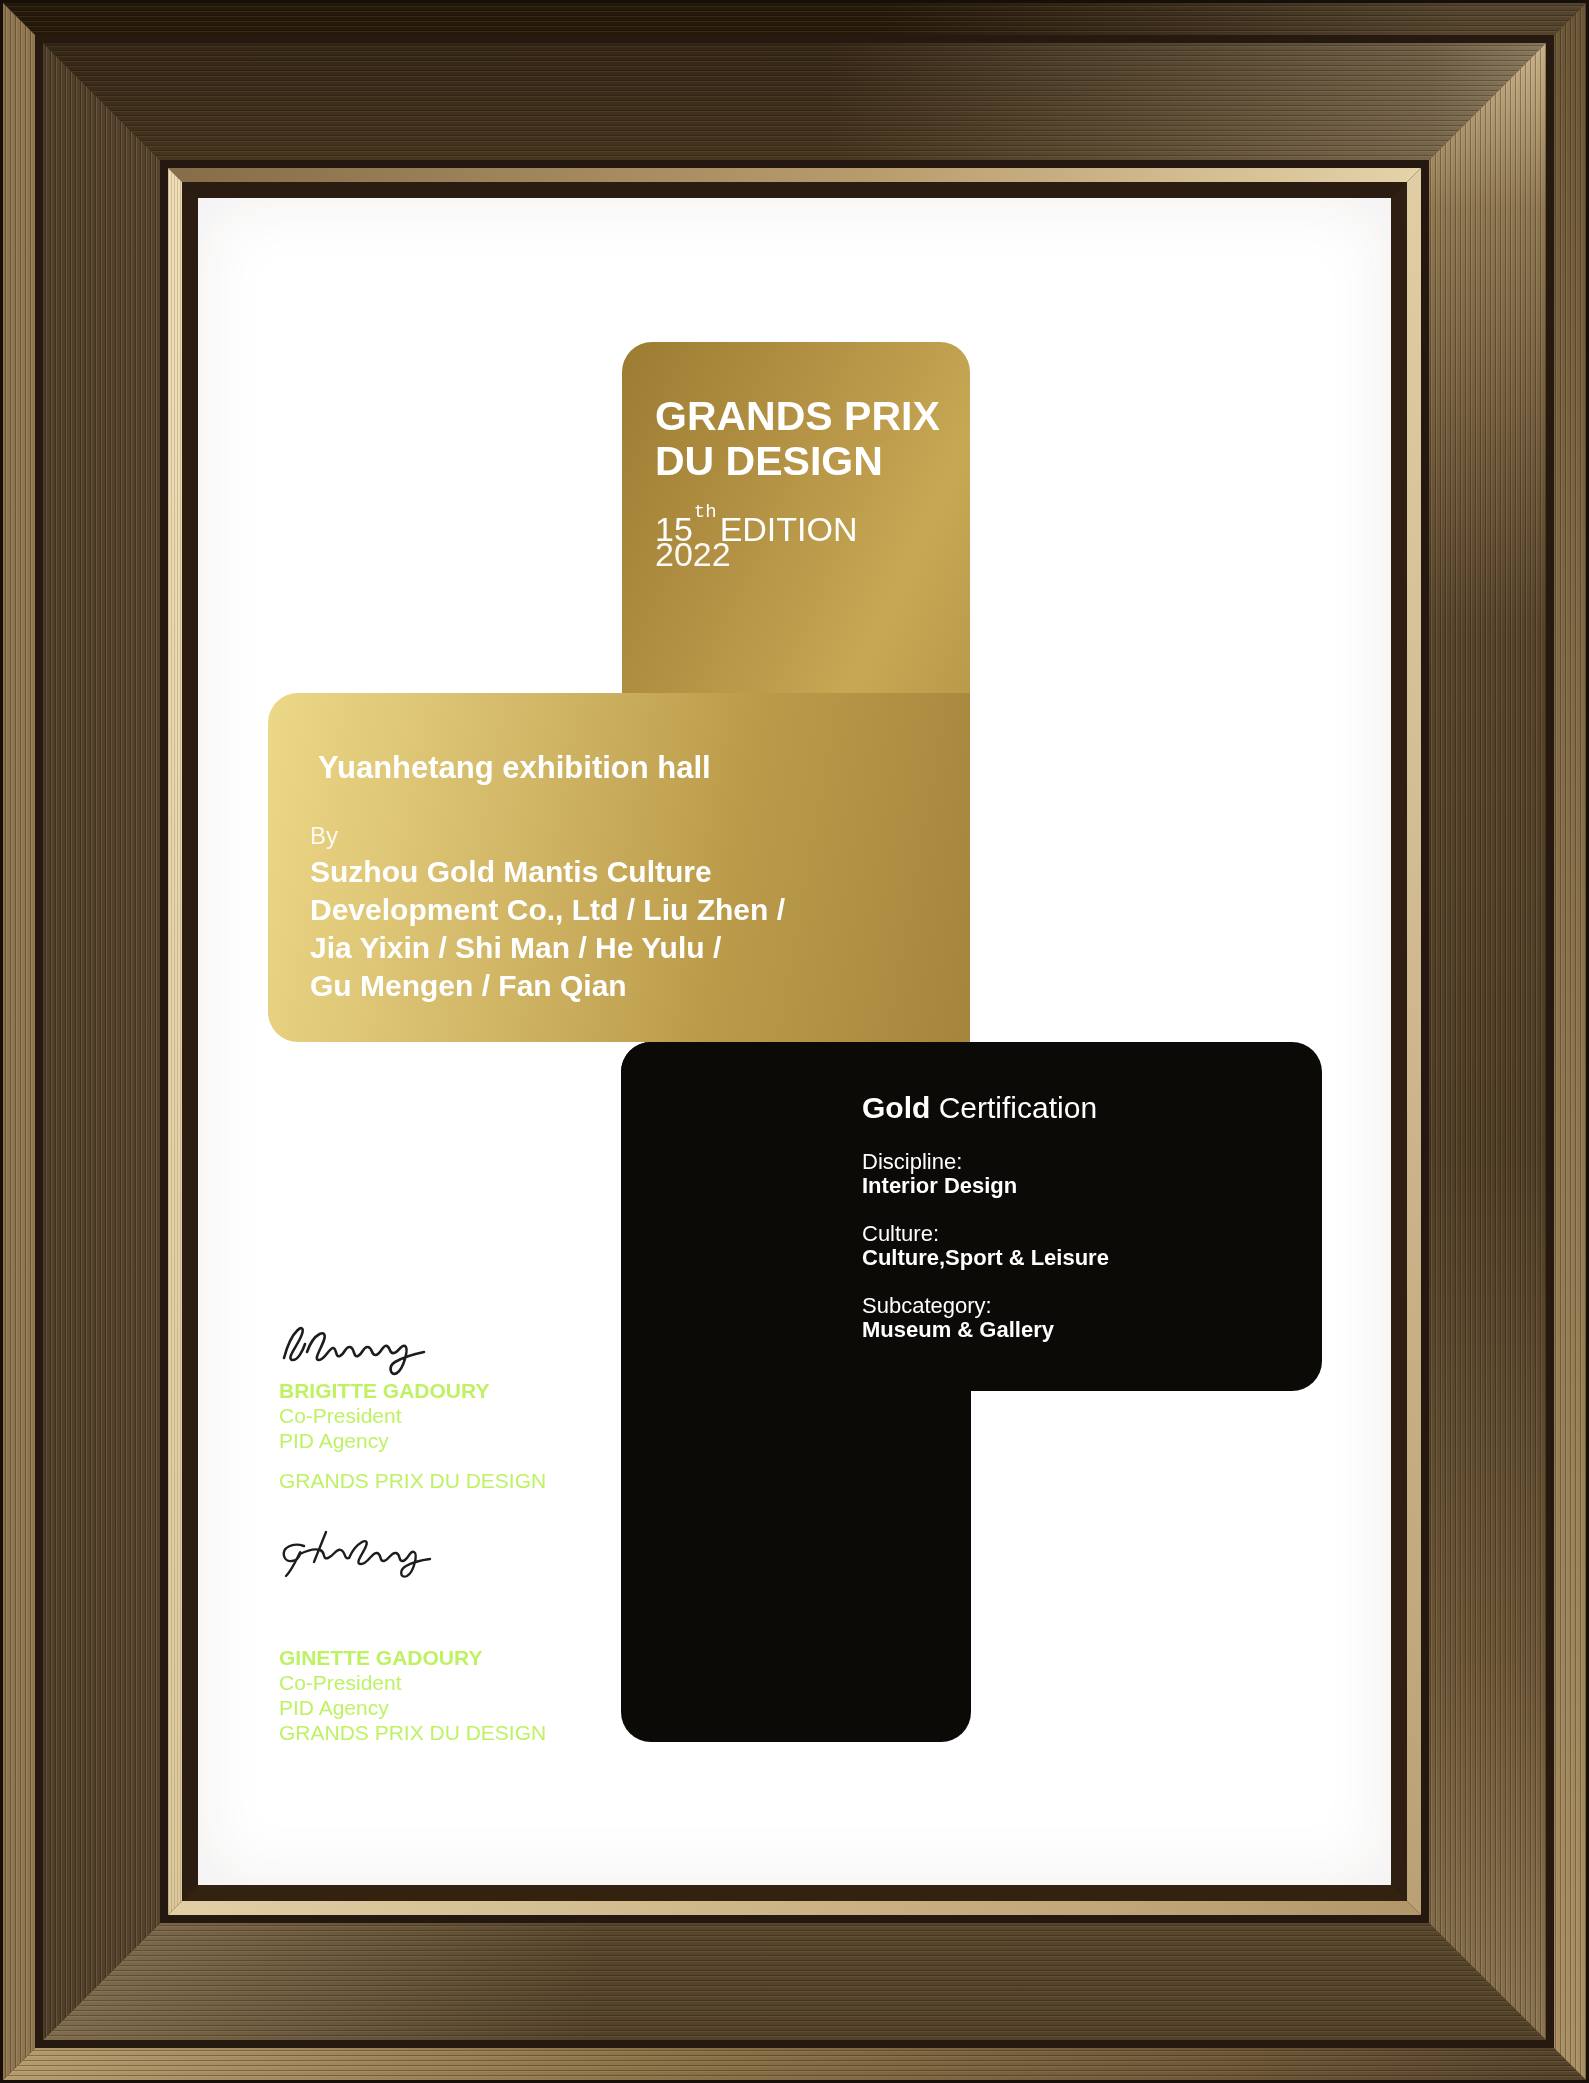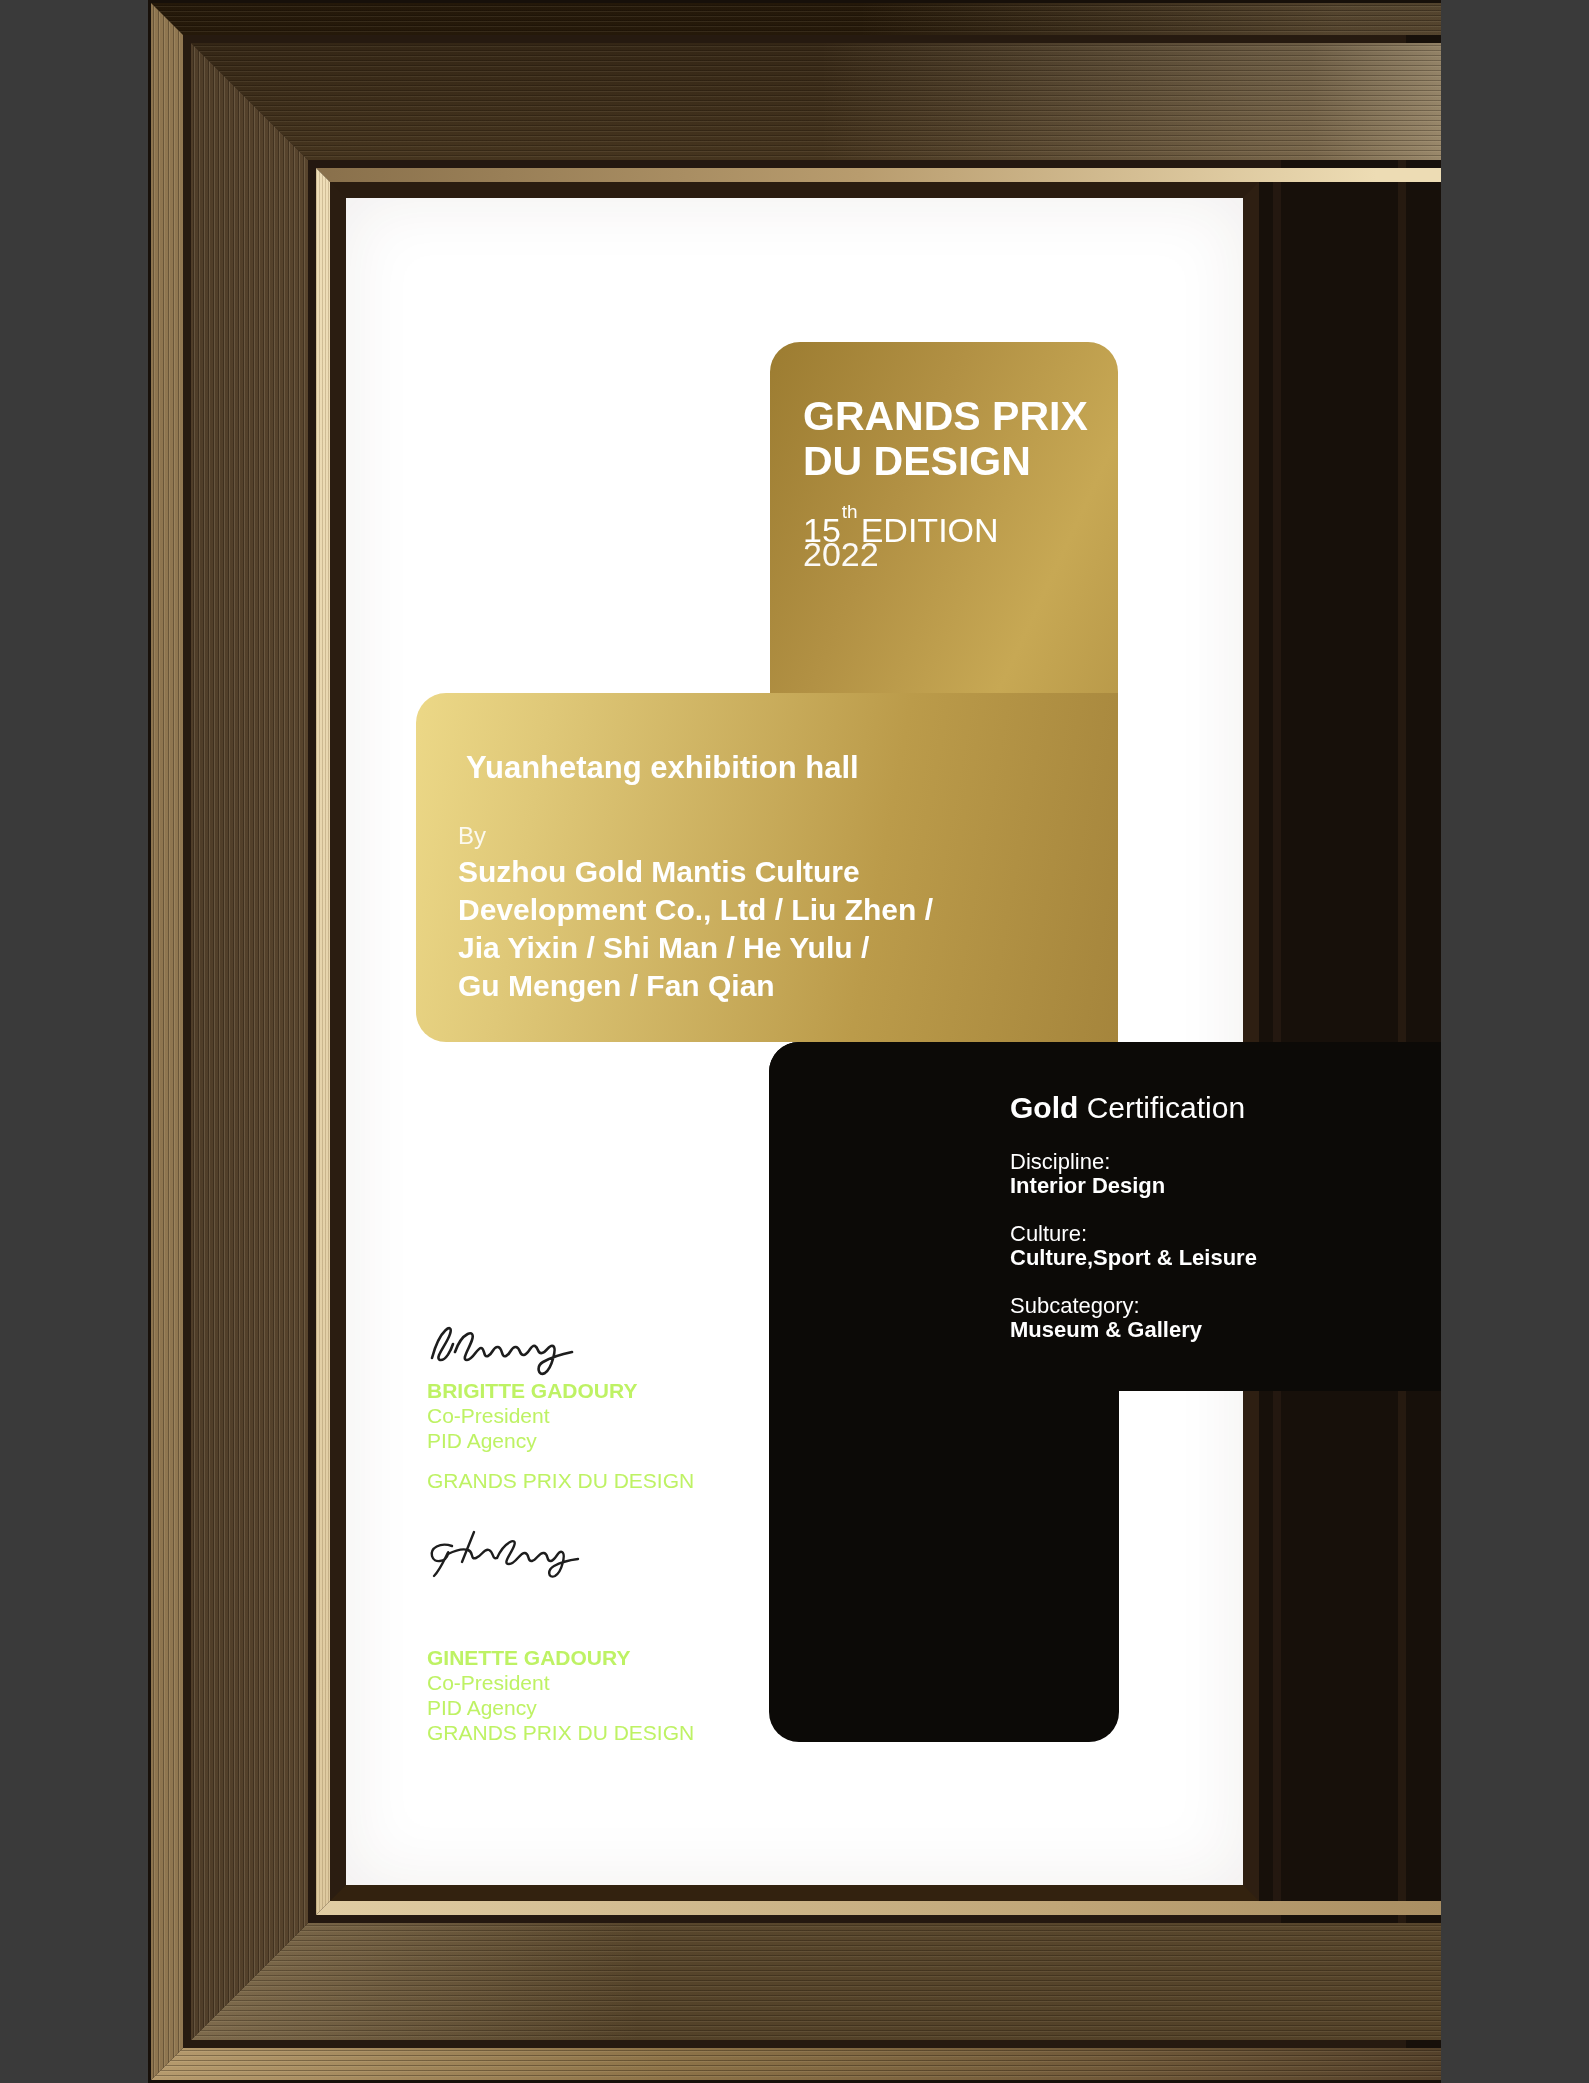--- a/index.html
+++ b/index.html
@@ -1,18 +1,18 @@
 <!DOCTYPE html>
 <html><head>
 <meta charset="utf-8">
 <style>
   html,body{margin:0;padding:0;background:#3a3a3a;}
   *{box-sizing:border-box;}
   .canvas{
-    position:relative;width:1293px;height:2083px;margin:0 auto;
+    position:relative;width:1589px;height:2083px;margin:0 auto;
     background:#17100a;overflow:hidden;
     font-family:"Liberation Sans", sans-serif;
     padding-left:16px;
   }
   .leg{position:absolute;inset:0;pointer-events:none;}
 
   
   .a-top{clip-path:polygon(3px 3px,1586px 3px,1554px 35px,35px 35px);
     background-image:
       repeating-linear-gradient(to bottom, rgba(18,10,2,.30) 0 1px, rgba(255,240,205,.08) 1px 2px, rgba(18,10,2,0) 2px 5px),
@@ -81,21 +81,21 @@
     background:linear-gradient(100deg,#ecd887 0%,#dfc878 18%,#bb9b4a 65%,#a5853c 100%);}
   .black-box{position:absolute;left:621px;top:1042px;width:701px;height:349px;
     border-radius:30px 30px 30px 0;background:#0c0a07;}
   .black-column{position:absolute;left:621px;top:1042px;width:350px;height:700px;
     border-radius:30px 0 30px 30px;background:#0c0a07;}
 
   
   .org-name{position:absolute;left:655px;top:394px;width:310px;
     font-size:41px;line-height:45px;font-weight:bold;color:#ffffff;white-space:pre-line;}
   .edition-row{position:absolute;left:655px;top:505px;font-size:34px;line-height:38px;color:#ffffff;font-weight:400;}
-  .edition-ordinal{font-size:19px;font-weight:400;position:relative;top:-12px;margin:0 3px 0 1px;}
+  .edition-ordinal{font-size:19px;font-weight:400;position:relative;top:-12px;margin:0 3px 0 1px;font-family:Liberation Mono, monospace;}
   .edition-word{font-weight:normal;}
   .year{position:absolute;left:655px;top:535px;font-size:34px;line-height:38px;color:rgba(255,255,255,.95);font-weight:400;}
 
   .project-title{position:absolute;left:310px;top:750px;width:640px;
     font-size:31px;line-height:36px;font-weight:bold;color:#ffffff;margin-left:8px;}
   .by-label{position:absolute;left:310px;top:822px;font-size:24px;line-height:28px;color:rgba(255,255,255,.88);}
   .credits{position:absolute;left:310px;top:853px;width:650px;
     font-size:30px;line-height:38px;font-weight:bold;color:#ffffff;white-space:pre-line;}
 
   .cert-text{position:absolute;left:862px;top:1090px;width:430px;color:#ffffff;}

